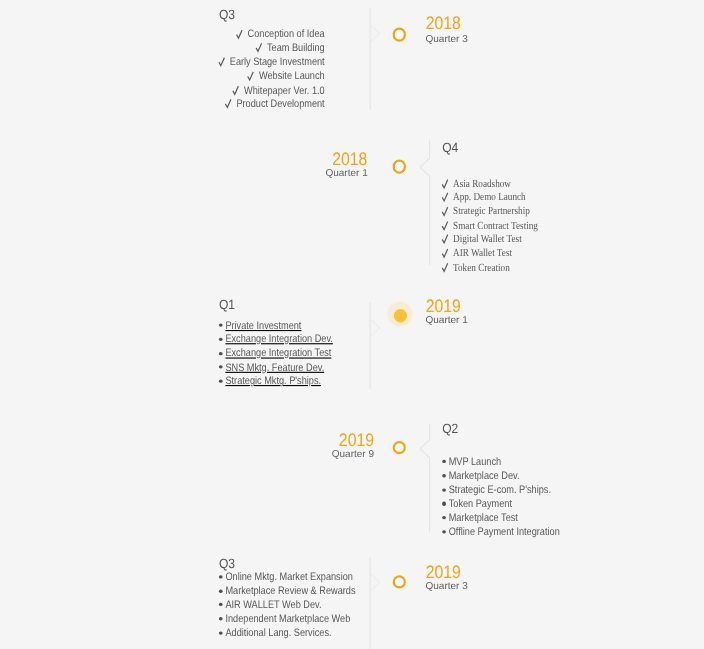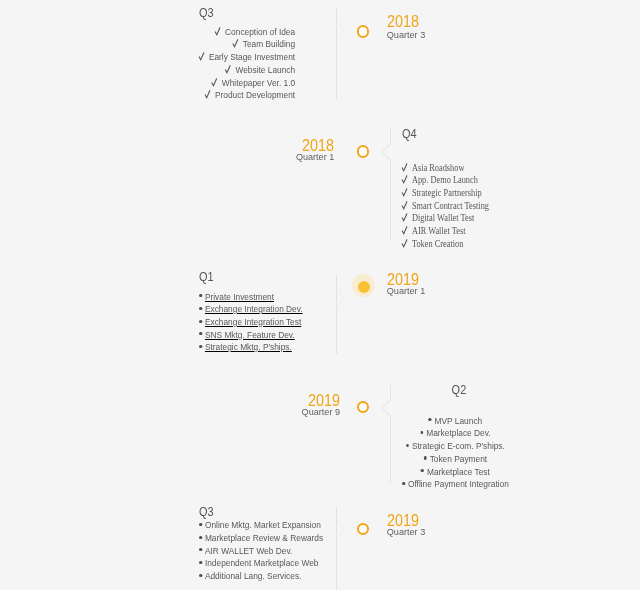--- a/index.html
+++ b/index.html
@@ -141,21 +141,21 @@
       </div>
       <div class="yearpanel" style="top: 287.2px; width: 160px; left: 386.8px; text-align: left;">
         <div class="quarter">Quarter 1</div>
       </div>
     </div>
     <div class="milestone">
       <svg class="axis-svg" width="16" height="100" style="left: 380.7px; top: 384px;">
         <path d="M 9.5 1 L 9.5 15.8 L 0.9000000000000004 24 L 9.5 32.2 L 9.5 99" fill="none" stroke="#e3e3e3" stroke-width="1"></path>
       </svg>
       <div class="node node-ring" style="height: 12.6px; width: 12.6px; left: 356.6px; top: 400.7px;"></div>
-      <div class="panel" style="left: 402px; top: 383.5px; text-align: center;">
+      <div class="panel" style="left: 402px; top: 383.5px;">
         <div class="qhead">Q2</div>
         <ul class="items" style="margin-top: 19px;">
           <li class="item"><span class="mk bullet"><i class="bul"></i></span><span>MVP Launch</span></li>
           <li class="item"><span class="mk bullet"><i class="bul"></i></span><span>Marketplace Dev.</span></li>
           <li class="item"><span class="mk bullet"><i class="bul"></i></span><span>Strategic E-com. P'ships.</span></li>
           <li class="item"><span class="mk bullet"><i class="bul"></i></span><span>Token Payment</span></li>
           <li class="item"><span class="mk bullet"><i class="bul"></i></span><span>Marketplace Test</span></li>
           <li class="item"><span class="mk bullet"><i class="bul"></i></span><span>Offline Payment Integration</span></li>
         </ul>
       </div>

